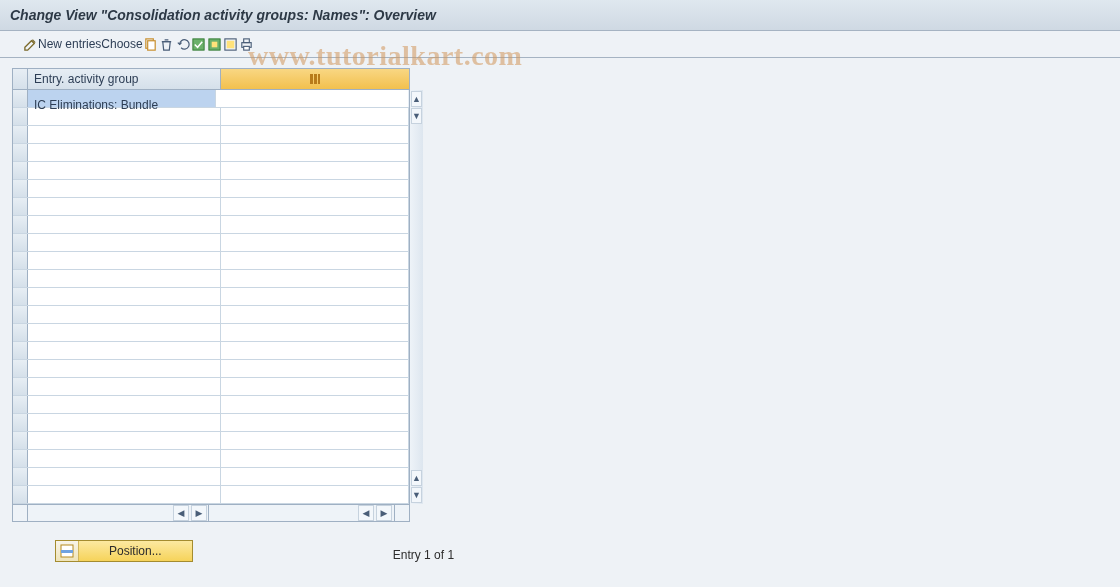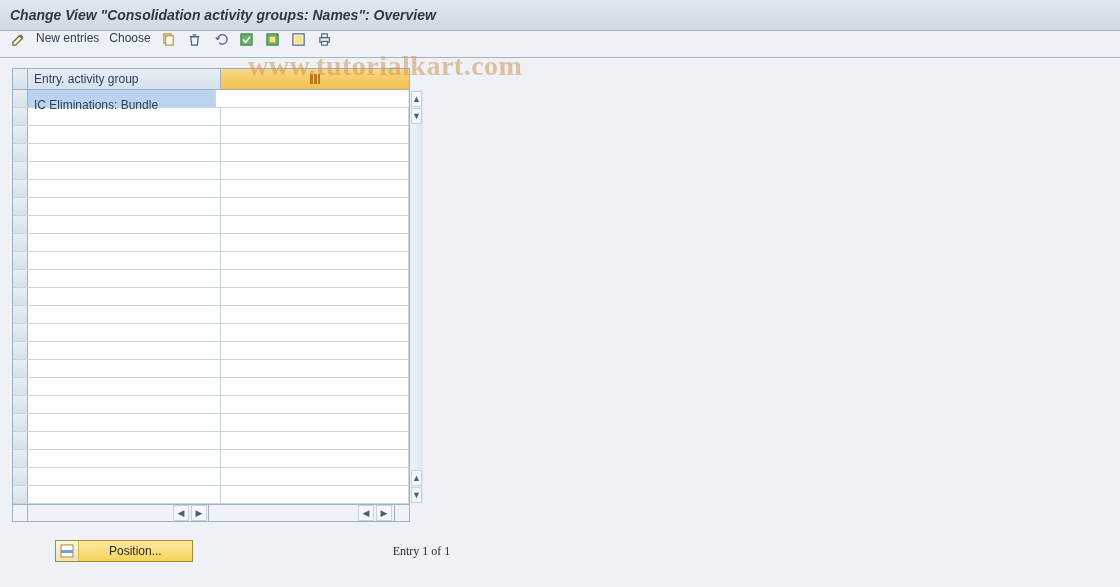--- a/index.html
+++ b/index.html
@@ -1,17 +1,17 @@
 <!DOCTYPE html>
 <html><head>
 <meta charset="utf-8">
 <style>
 html,body{margin:0;padding:0;width:1120px;height:587px;background:#eef2f6;font-family:Arial,Helvetica,sans-serif;font-size:12px;overflow:hidden;position:relative}
 .titlebar{height:30px;line-height:30px;padding:0 10px;background:linear-gradient(#dfe8ef,#cfd9e3);border-bottom:1px solid #a5b3c2;font-style:italic;font-weight:bold;font-size:14px;color:#2d3946}
-.toolbar{height:26px;display:flex;gap:10px;padding:0 10px;border-bottom:1px solid #a5b3c2;background:#eef2f6}
+.toolbar{height:26px;display:flex;align-items:center;padding:0 22px;border-bottom:1px solid #a5b3c2;background:#eef2f6}
 .toolbar .lbl{color:#2d3e55}
 .toolbar .icon{width:16px;height:16px;display:inline-flex;align-items:center;justify-content:center;cursor:pointer;color:#4a5e78}
 .toolbar .icon svg{width:15px;height:15px}
 .content{padding:10px 12px}
 .table-frame{width:396px;border:1px solid #9fb0c3;background:#fff;box-shadow:inset 0 0 0 1px #e6eef6}
 .theader{display:flex;height:20px;border-bottom:1px solid #9fb0c3}
 .th-sel{width:14px;background:linear-gradient(#e7eef4,#d5e0ea);border-right:1px solid #9fb0c3}
 .th-c1{width:180px;background:linear-gradient(#e7eef4,#d5e0ea);border-right:1px solid #9fb0c3;padding:3px 6px;color:#2d3e55}
 .th-c2{width:175px;background:linear-gradient(#e7eef4,#d5e0ea);border-right:1px solid #9fb0c3;padding:3px 6px;color:#2d3e55}
 .th-cfg{flex:1;background:linear-gradient(#f9d783,#f2c04e);display:flex;align-items:center;justify-content:center;cursor:pointer}
@@ -22,26 +22,26 @@
 .row .c1{width:180px;border-right:1px solid #c9d6e2;padding:1px 6px;color:#2d3e55}
 .row .c2{width:175px;border-right:1px solid #c9d6e2;padding:8px 6px;color:#2d3e55}
 .row .c2.sel-text{background:#bcd3ef}
 .vscroll{width:14px;background:linear-gradient(90deg,#eef3f8,#dde6ef);border-left:1px solid #9fb0c3;display:flex;flex-direction:column;justify-content:space-between}
 .vscroll .arr{height:14px;display:flex;align-items:center;justify-content:center;font-size:9px;color:#4a5e78;cursor:pointer;border:1px solid #c6d2de;margin:1px;background:#f3f7fb}
 .hscroll{display:flex;height:16px;border-top:1px solid #9fb0c3;background:#eef3f8}
 .hscroll .sp{width:14px;border-right:1px solid #9fb0c3}
 .hscroll .seg{display:flex;align-items:center}
 .hscroll .arr{width:14px;height:14px;display:flex;align-items:center;justify-content:center;font-size:9px;color:#4a5e78;border:1px solid #c6d2de;margin:0 1px;background:#f3f7fb;cursor:pointer}
 .hscroll .track{flex:1}
-.footer{position:absolute;left:55px;top:540px;display:flex;align-items:center;gap:200px}
+.footer{position:absolute;left:55px;top:540px;display:flex;align-items:flex-end;gap:200px}
 .pos-btn{display:flex;align-items:center;border:1px solid #a48c2f;background:linear-gradient(#fce9a1,#f6d35a);height:20px;cursor:pointer}
 .pos-btn .ic{width:22px;height:20px;display:flex;align-items:center;justify-content:center;border-right:1px solid #d0b65c;background:linear-gradient(#f7f4ea,#efe4b8)}
 .pos-btn .tx{padding:0 30px;color:#2c2c2c}
-.entry{font-family:Liberation Serif, serif;font-size:12px;color:#2d2d2d}
-.wm{position:absolute;top:50px;left:248px;font-size:28px;font-weight:bold;color:rgba(210,150,90,0.55);font-family:Georgia,serif;letter-spacing:.5px;pointer-events:none}
+.entry{font-family:Liberation Sans, sans-serif;font-size:12px;color:#2d2d2d}
+.wm{position:absolute;top:40px;left:248px;font-size:28px;font-weight:bold;color:rgba(210,150,90,0.55);font-family:Georgia,serif;letter-spacing:.5px;pointer-events:none}
 </style>
 </head>
 <body>
 
 <div class="titlebar">Change View "Consolidation activity groups: Names": Overview</div>
 
 <div class="toolbar">
   <span class="icon">
       <svg viewBox="0 0 16 16">
         <path d="M2 11l7-7 3 3-7 7H2v-3z" fill="none" stroke="#7b6a2a" stroke-width="1.4"></path>

